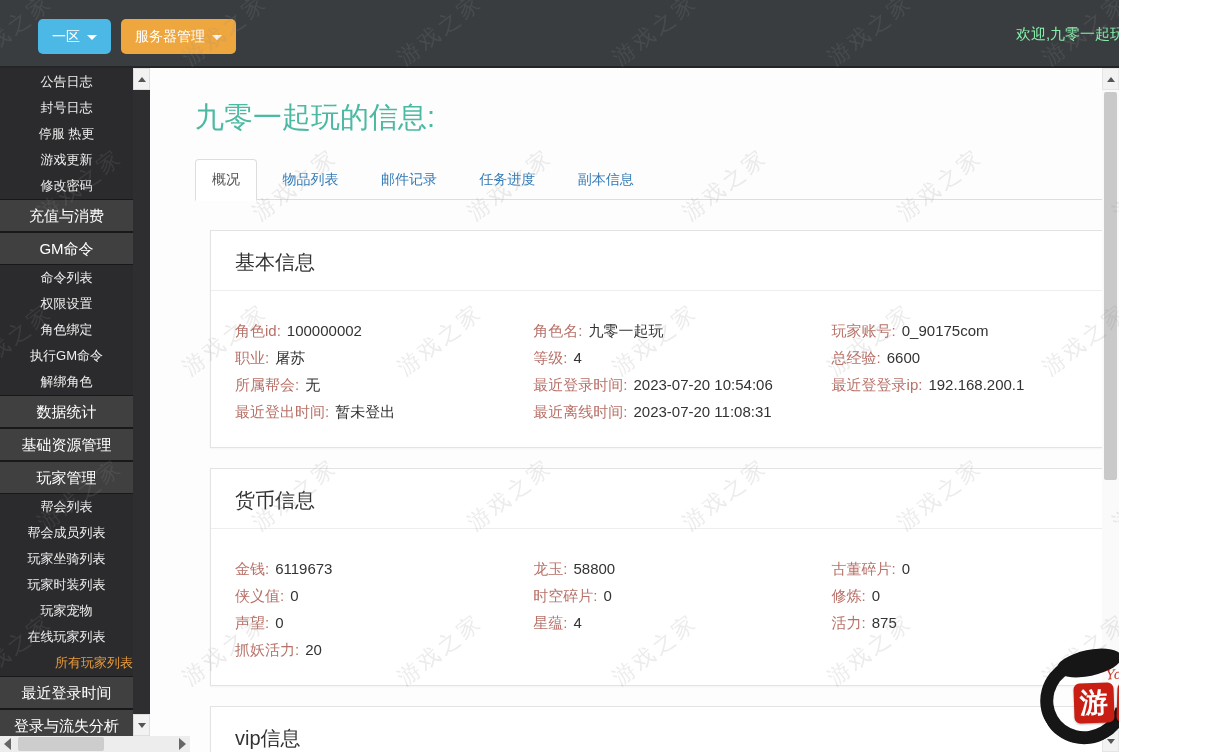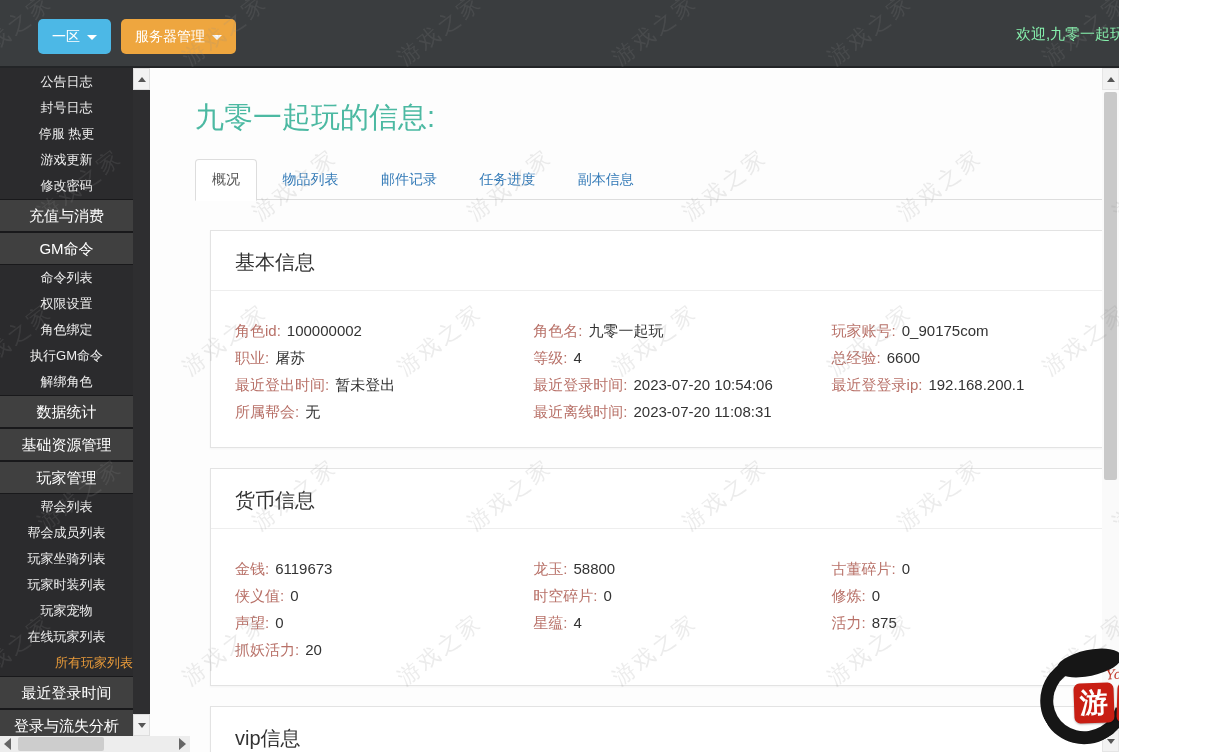--- a/index.html
+++ b/index.html
@@ -175,22 +175,22 @@
       <span class="tab">任务进度</span>
       <span class="tab">副本信息</span>
     </div>
 
     <div class="panel">
       <div class="panel-head">基本信息</div>
       <div class="panel-body">
         <div class="pcol">
           <div class="field"><span class="flabel">角色id:</span><span class="fvalue">100000002</span></div>
           <div class="field"><span class="flabel">职业:</span><span class="fvalue">屠苏</span></div>
+          <div class="field"><span class="flabel">所属帮会:</span><span class="fvalue">无</span></div>
           <div class="field"><span class="flabel">最近登出时间:</span><span class="fvalue">暂未登出</span></div>
-          <div class="field"><span class="flabel">所属帮会:</span><span class="fvalue">无</span></div>
         </div>
         <div class="pcol">
           <div class="field"><span class="flabel">角色名:</span><span class="fvalue">九零一起玩</span></div>
           <div class="field"><span class="flabel">等级:</span><span class="fvalue">4</span></div>
           <div class="field"><span class="flabel">最近登录时间:</span><span class="fvalue">2023-07-20 10:54:06</span></div>
           <div class="field"><span class="flabel">最近离线时间:</span><span class="fvalue">2023-07-20 11:08:31</span></div>
         </div>
         <div class="pcol">
           <div class="field"><span class="flabel">玩家账号:</span><span class="fvalue">0_90175com</span></div>
           <div class="field"><span class="flabel">总经验:</span><span class="fvalue">6600</span></div>

